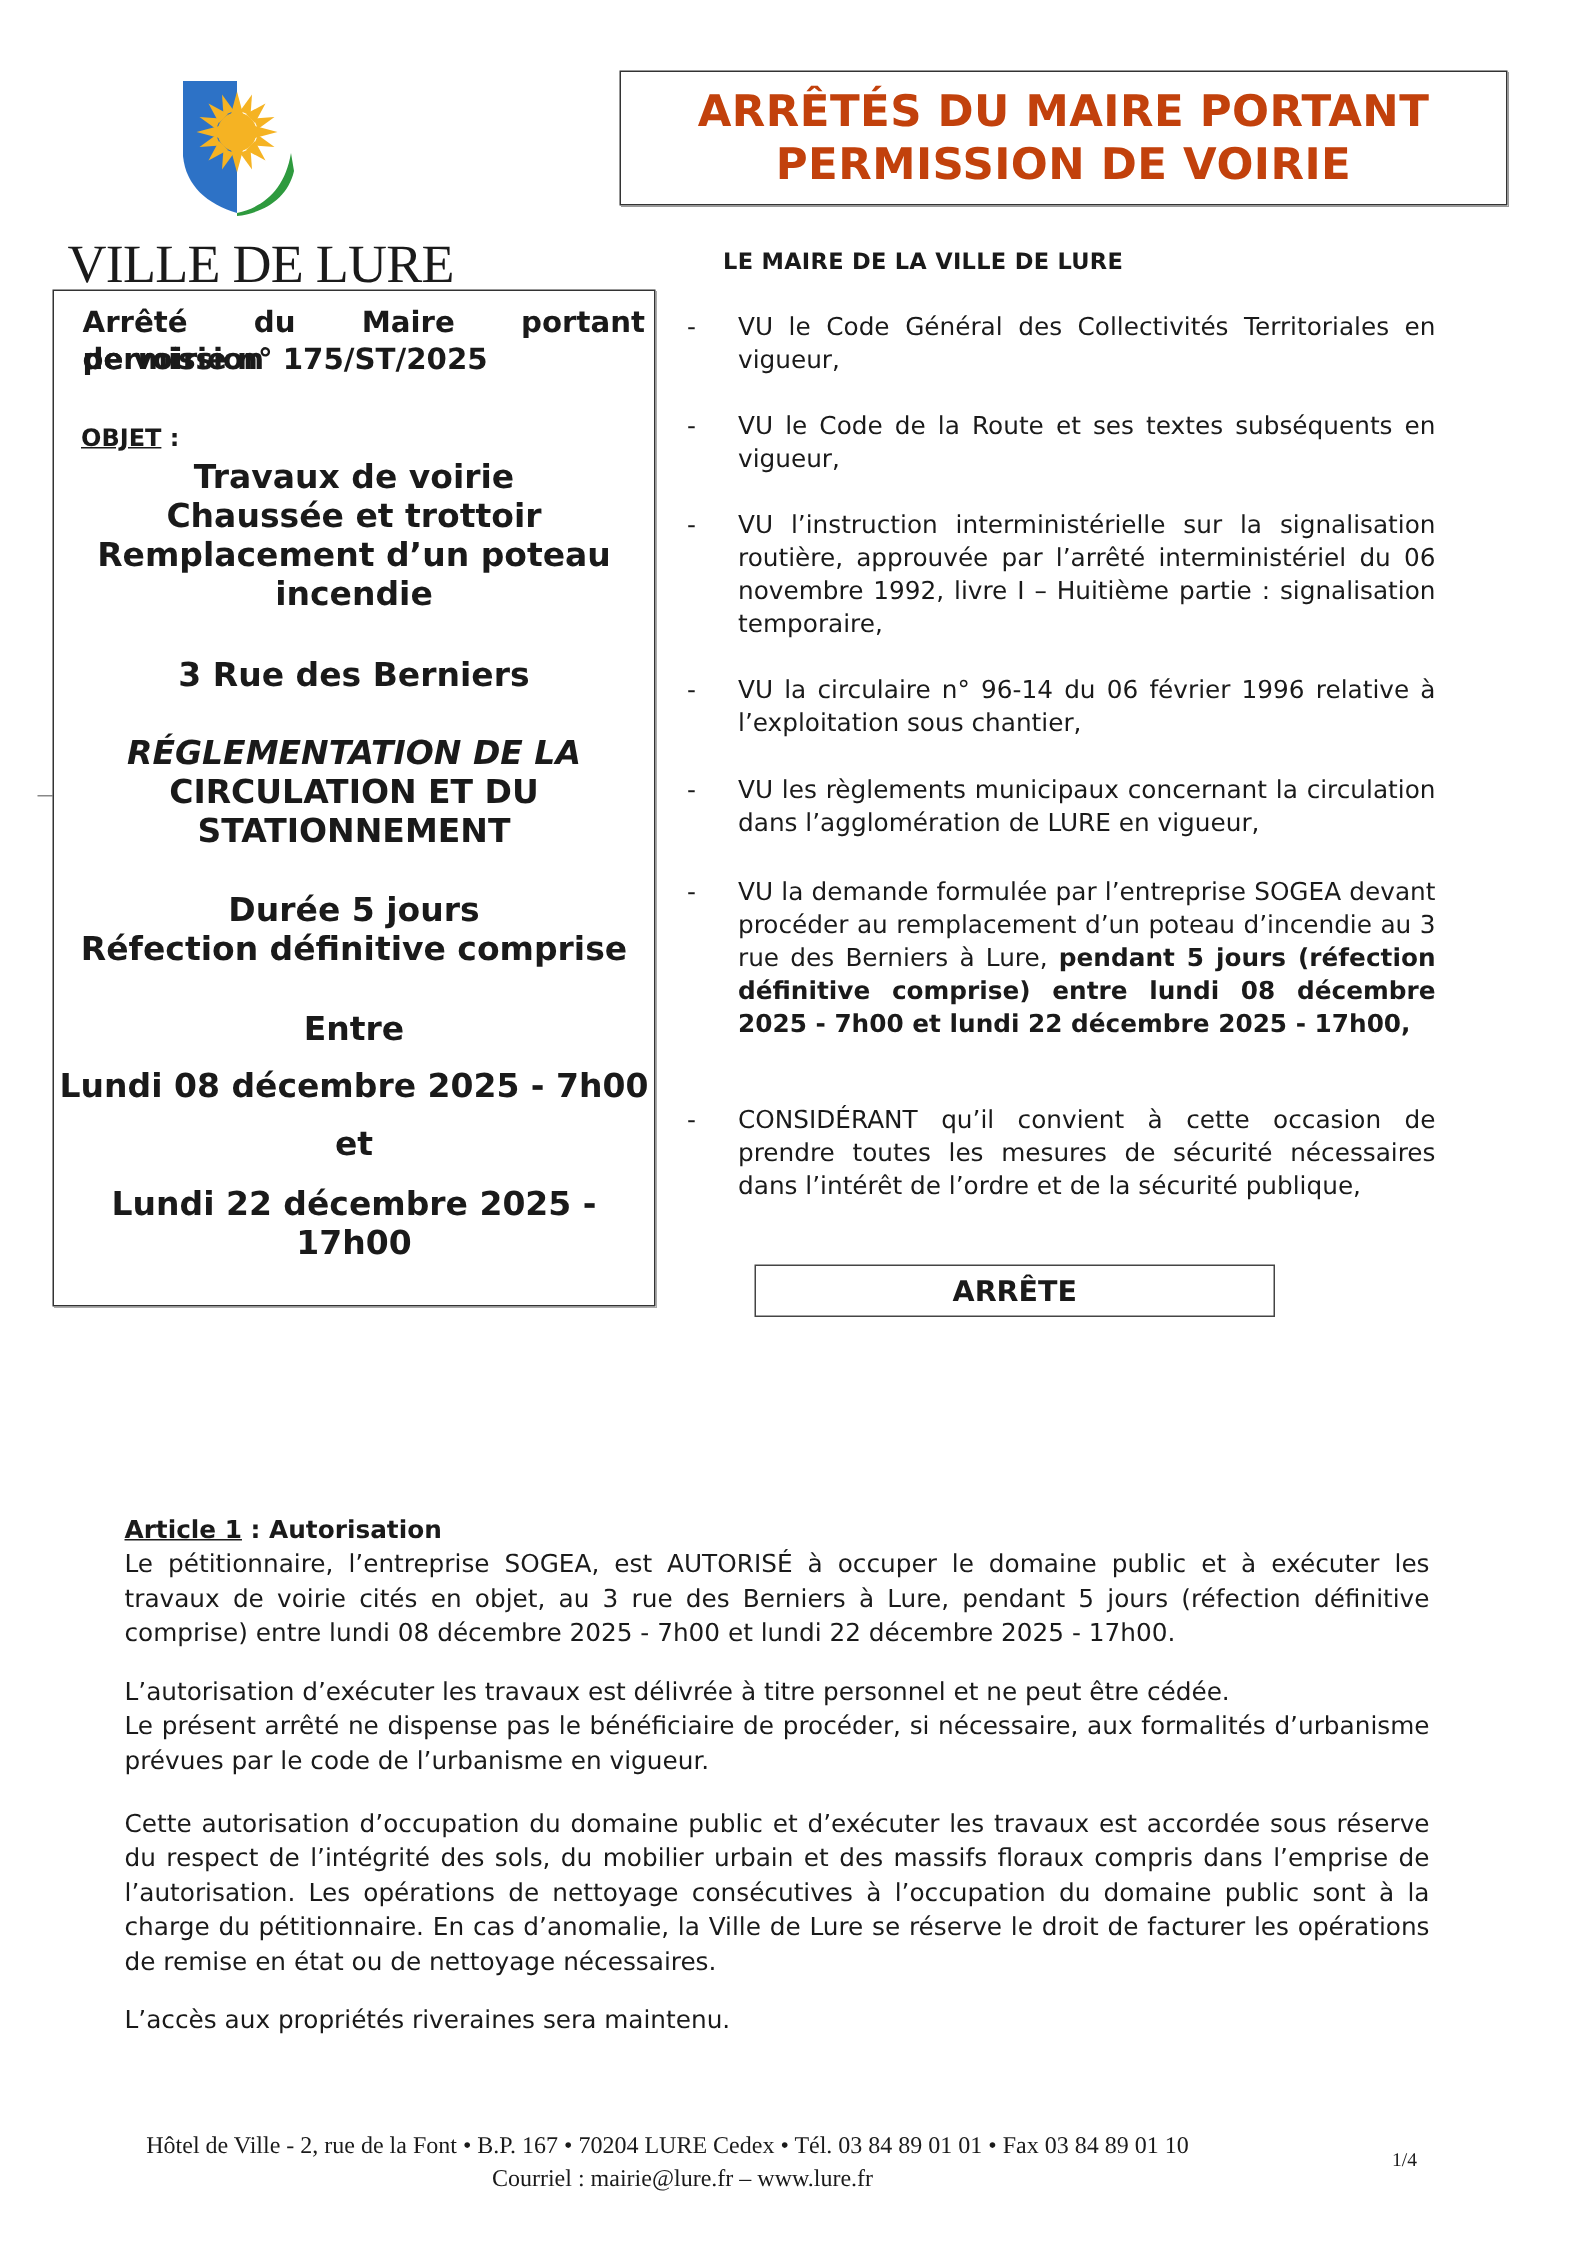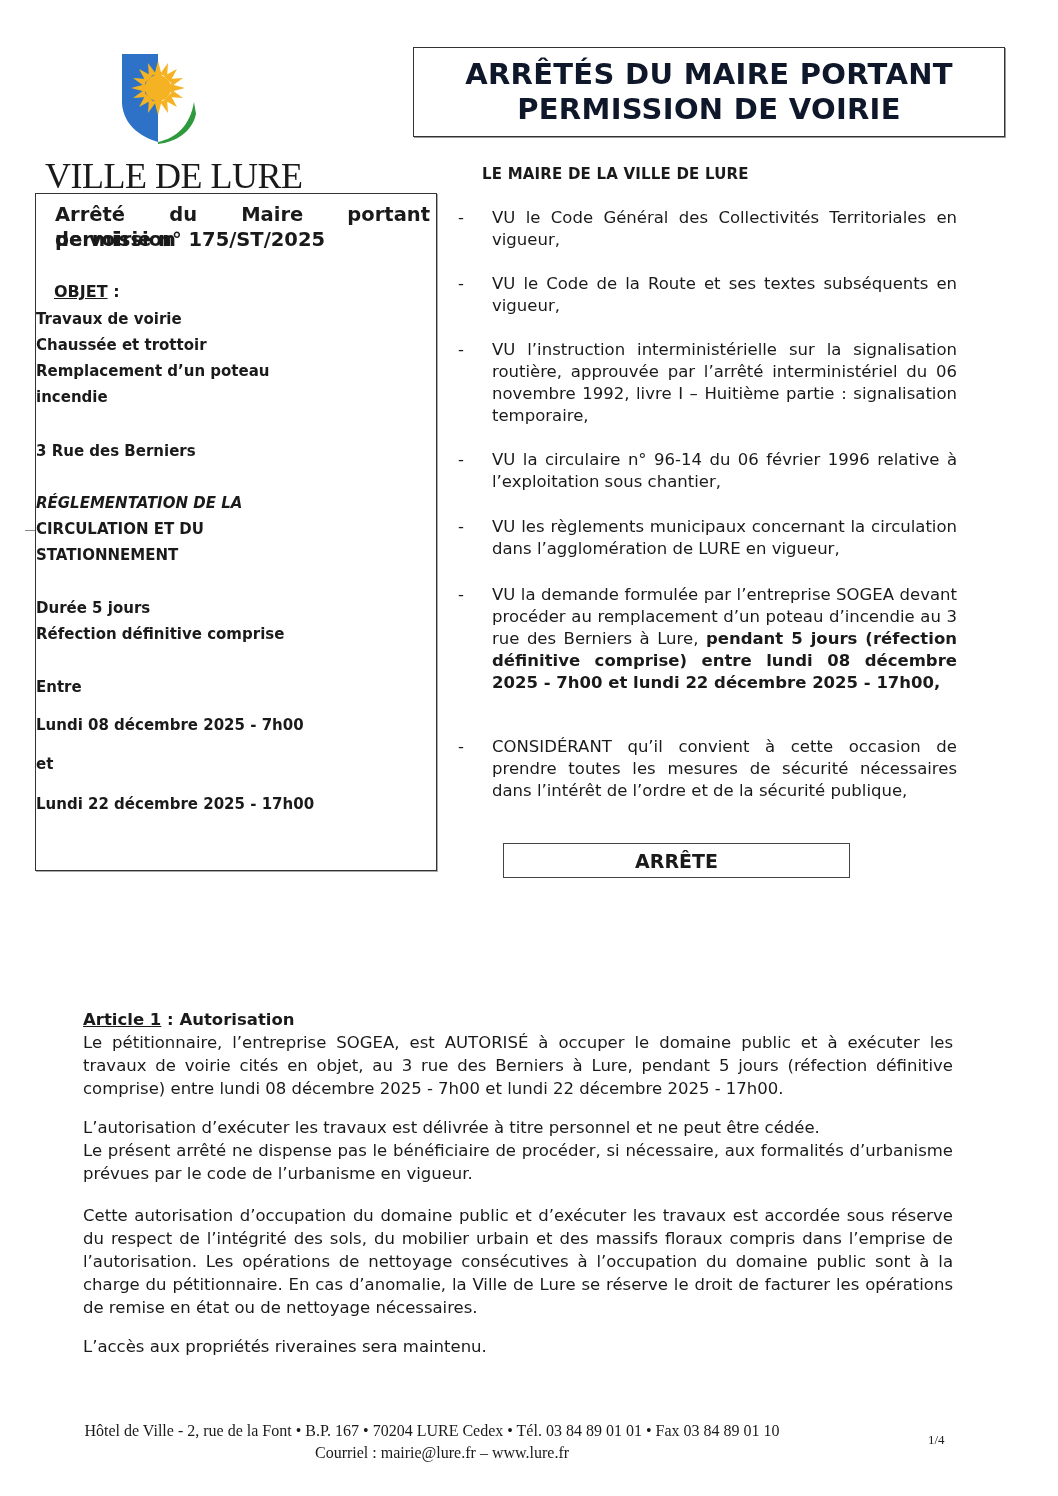--- a/index.html
+++ b/index.html
@@ -9,28 +9,28 @@
 
   
   #logo { left: 118px; top: 52px; width: 82px; height: 94px; }
   #city-name { left: 45px; top: 155px; font-family: "Liberation Serif", "DejaVu Serif", serif; font-size: 36px;
                letter-spacing: -0.5px; color: #1a1a1a; white-space: nowrap; }
 
   
   #title-box { left: 413px; top: 47px; width: 590px; height: 88px; border: 1.5px solid #333;
                box-shadow: 1px 1px 0 #999; display: flex; flex-direction: column; align-items: center;
                justify-content: center; }
-  #title-box span { font-weight: bold; font-size: 29px; line-height: 35px; color: #0f172a; letter-spacing: 0.3px; }
+  #title-box span { font-weight: bold; font-size: 29px; line-height: 35px; color: #c2410c; letter-spacing: 0.3px; }
 
   
   #summary-box { left: 35px; top: 193px; width: 400px; height: 676px; border: 1.5px solid #333;
                  box-shadow: 1px 1px 0 #aaa; }
   .sb-head { position: absolute; left: 19px; width: 375px; font-weight: bold; font-size: 19.5px; line-height: 25px;
              text-align: justify; text-align-last: left; }
-  .sb-center { position: absolute; left: 0; width: 400px; text-align: left; font-weight: bold; font-size: 15px; line-height: 26px; }
+  .sb-center { position: absolute; left: 0; width: 400px; text-align: center; font-weight: bold; font-size: 22px; line-height: 26px; }
   #objet-label { position: absolute; left: 18px; top: 88px; font-weight: bold; font-size: 16px; }
   #objet-label u { text-decoration: underline; }
 
   
   #margin-tick { left: 25px; top: 530px; width: 10px; height: 1px; background: #888; }
 
   
   #mayor-heading { left: 482px; top: 165px; font-weight: bold; font-size: 15px; letter-spacing: 0.2px; }
   .vu-item { position: absolute; left: 458px; width: 500px; font-size: 16.5px; line-height: 22px; }
   .vu-item .dash { position: absolute; left: 0; top: 0; width: 20px; }
@@ -41,21 +41,21 @@
   #arrete-box { left: 503px; top: 843px; width: 345px; height: 33px; border: 1.5px solid #444;
                 display: flex; align-items: center; justify-content: center; font-weight: bold; font-size: 19px; }
 
   
   .art { position: absolute; left: 83px; width: 870px; font-size: 16.5px; line-height: 23px; text-align: justify; text-align-last: left; }
   .art b { font-weight: normal; }
   #art1-title { left: 83px; top: 1010px; font-weight: bold; font-size: 16.5px; }
   #art1-title u { text-decoration: underline; }
 
   
-  #footer { left: 4px; width: 876px; top: 1420px; text-align: center; font-family: "Liberation Serif", "DejaVu Serif", serif;
+  #footer { left: 17px; width: 876px; top: 1420px; text-align: center; font-family: "Liberation Serif", "DejaVu Serif", serif;
             font-size: 16px; line-height: 22px; }
   #footer .line1 { position: relative; left: -10px; }
   #page-num { left: 928px; top: 1432px; font-family: "Liberation Serif", serif; font-size: 13px; }
 </style>
 </head>
 <body>
 
 <div id="logo" class="abs">
   <svg width="82" height="94" viewBox="0 0 82 94">
     <path d="M4 2 H40 V90 C20 84 6 72 4 52 Z" fill="#2d72c6"></path>

